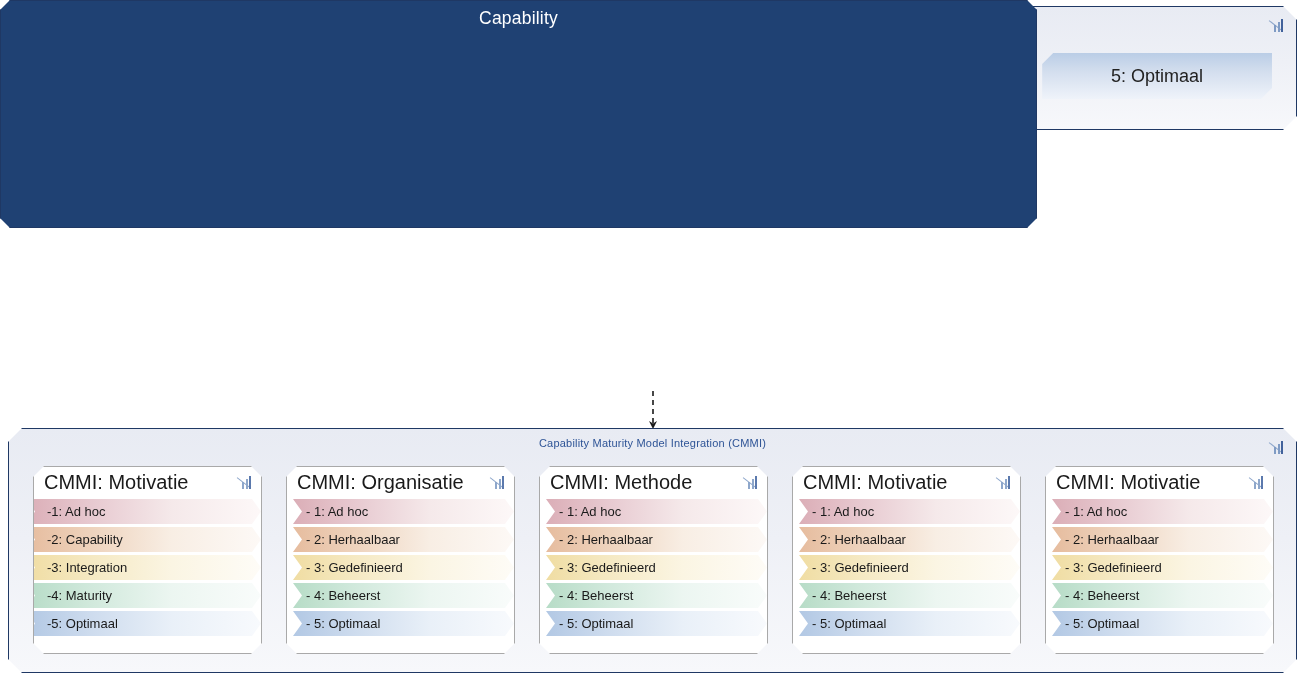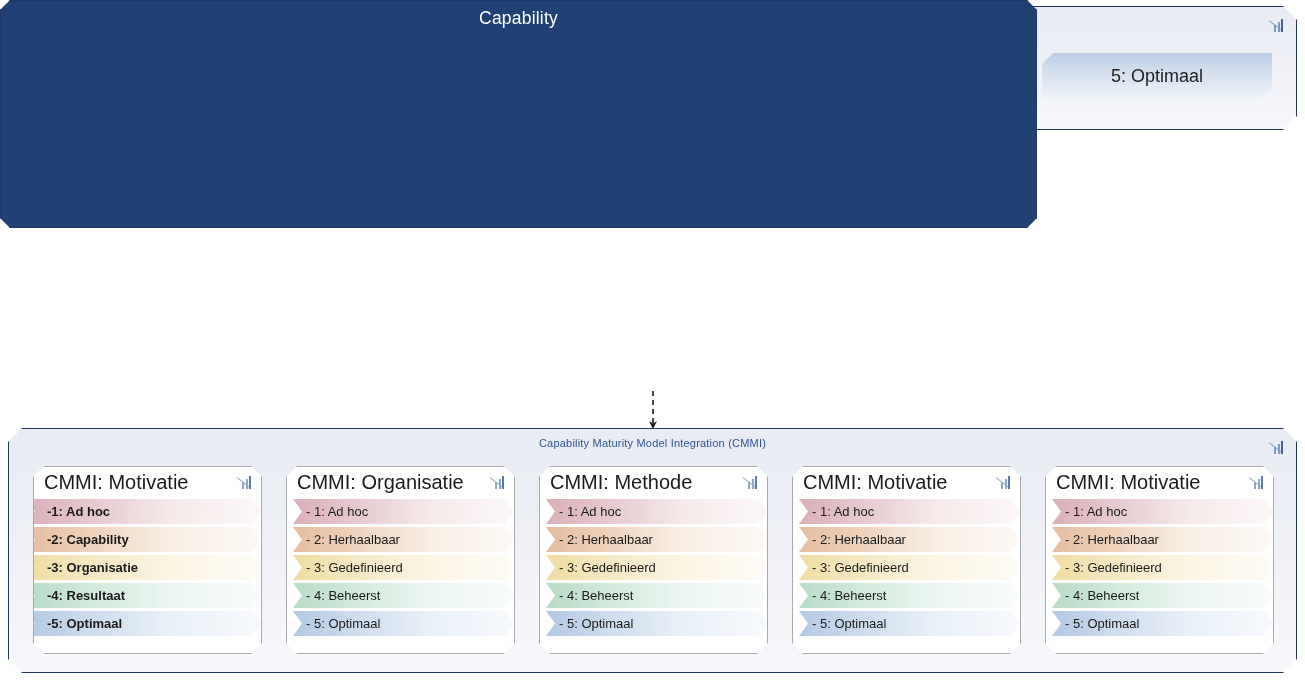--- a/index.html
+++ b/index.html
@@ -163,21 +163,21 @@
       0 0, calc(100% - 9px) 0, 100% 50%,
       calc(100% - 9px) 100%, 0 100%, 9px 50%);
   }
   .b1 { background: linear-gradient(90deg,#dbaeb7 0%, #e7c9d0 28%, #f5e9ea 62%, #fdf8f8 100%); }
   .b2 { background: linear-gradient(90deg,#e6bc9e 0%, #eed3bd 28%, #f8eee4 62%, #fdf9f6 100%); }
   .b3 { background: linear-gradient(90deg,#f0dda3 0%, #f5e9c3 28%, #fbf5e3 62%, #fefcf7 100%); }
   .b4 { background: linear-gradient(90deg,#b7dcc7 0%, #d1e9dc 28%, #ecf6f1 62%, #f9fcfb 100%); }
   .b5 { background: linear-gradient(90deg,#b2c8e4 0%, #cedcee 28%, #e9f0f8 62%, #f8fafd 100%); }
 
   
-  #card-0 .card-body { left: -8px; font-weight: bold; }
+  #card-0 .card-body { left: -8px; }
   #card-0 .band { padding-left: 21px; }
 
   
   .icon-bars {
     display: inline-block;
     position: relative;
     width: 15px;
     height: 15px;
   }
   .icon-bars i {
@@ -319,22 +319,22 @@
       <div class="card" id="card-0">
         <div class="card-head">
           <span class="card-title">CMMI: Motivatie</span>
           <span class="card-icon">
             <span class="icon-bars"><s></s><i></i><i></i><i></i><i></i></span>
           </span>
         </div>
         <div class="card-body">
           <div class="band b1">-1: Ad hoc</div>
           <div class="band b2">-2: Capability</div>
-          <div class="band b3">-3: Organisatie</div>
-          <div class="band b4">-4: Resultaat</div>
+          <div class="band b3">-3: Integration</div>
+          <div class="band b4">-4: Maturity</div>
           <div class="band b5">-5: Optimaal</div>
         </div>
       </div>
 
       <div class="card" id="card-1">
         <div class="card-head">
           <span class="card-title">CMMI: Organisatie</span>
           <span class="card-icon">
             <span class="icon-bars"><s></s><i></i><i></i><i></i><i></i></span>
           </span>

